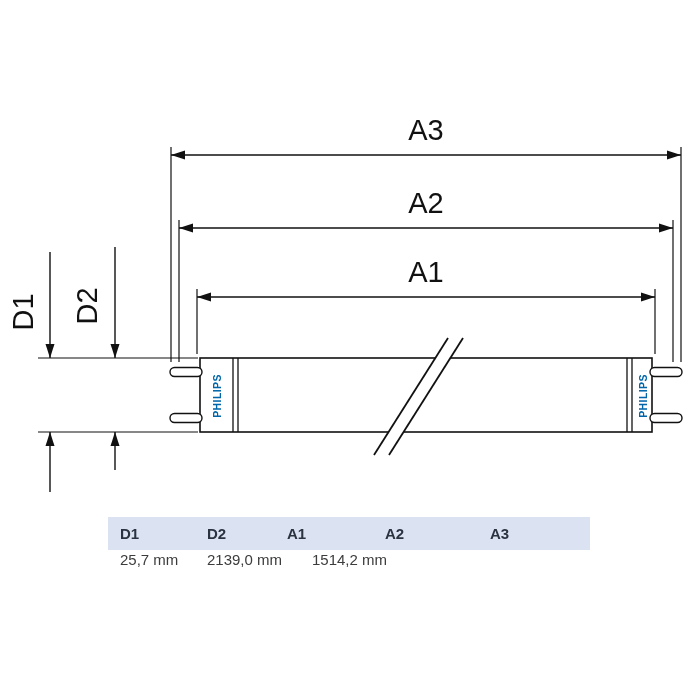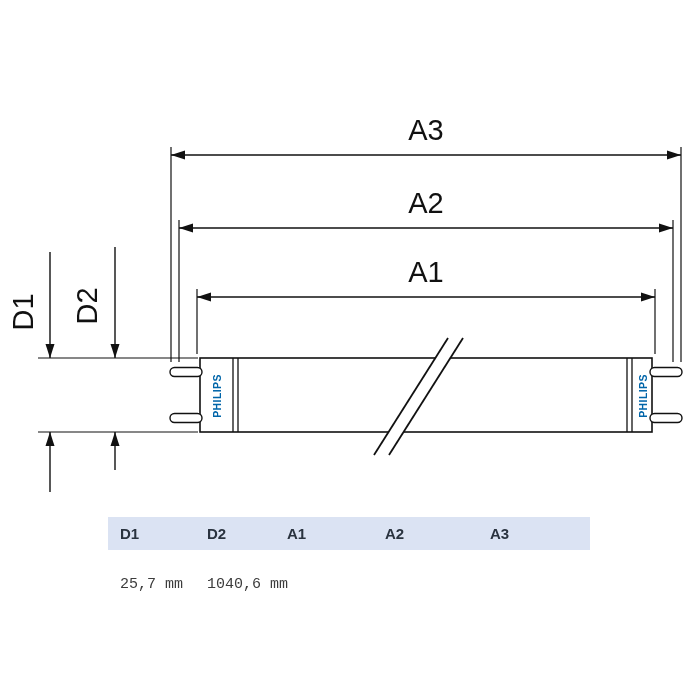--- a/index.html
+++ b/index.html
@@ -17,21 +17,21 @@
   .pin{fill:#ffffff;stroke:#111111;stroke-width:1.4;}
   .slash{stroke:#111111;stroke-width:1.8;fill:none;}
   .gap{fill:#ffffff;stroke:none;}
 
   .spec-table{position:absolute;left:108px;top:517px;width:482px;}
   .spec-row{display:flex;}
   .spec-row.header{background:#dbe3f3;}
   .spec-row.values{background:#ffffff;}
   .cell{box-sizing:border-box;padding-left:12px;font-size:15px;line-height:1;}
   .header .cell{font-weight:bold;color:#2a333f;padding-top:9px;padding-bottom:9px;}
-  .values .cell{color:#3c3c3c;padding-top:27px;padding-bottom:10px;font-family:Liberation Mono, monospace;}
+  .values .cell{color:#3c3c3c;padding-top:2px;padding-bottom:10px;}
   .c0{width:87px;}.c1{width:80px;}.c2{width:98px;}.c3{width:105px;}.c4{width:112px;}
 </style>
 </head>
 <body>
 
 <div class="stage">
 
   <svg width="700" height="700" viewBox="0 0 700 700">
 
     <g>
@@ -105,17 +105,18 @@
   <div class="spec-table">
     <div class="spec-row header">
       <div class="cell c0">D1</div>
       <div class="cell c1">D2</div>
       <div class="cell c2">A1</div>
       <div class="cell c3">A2</div>
       <div class="cell c4">A3</div>
     </div>
     <div class="spec-row values">
       <div class="cell c0">25,7 mm</div>
-      <div class="cell c3">1040,6 mm</div>
+      <div class="cell c3">2139,0 mm</div>
+      <div class="cell c4">1514,2 mm</div>
     </div>
   </div>
 
 </div>
 
 </body></html>

